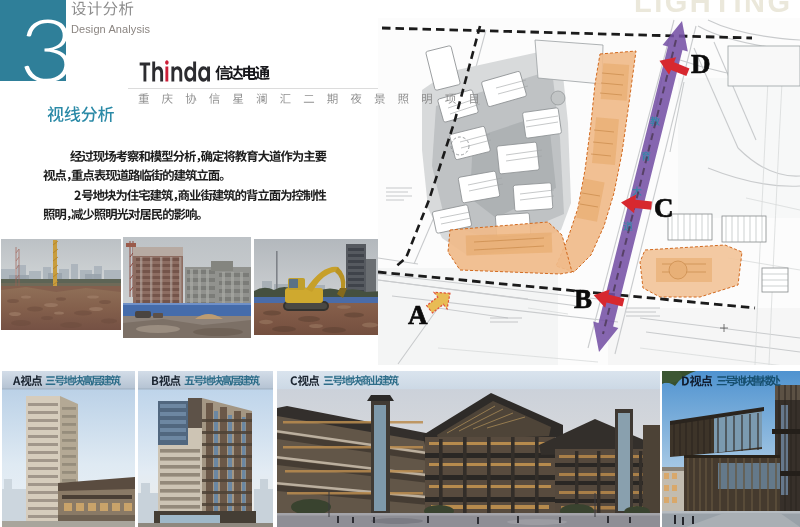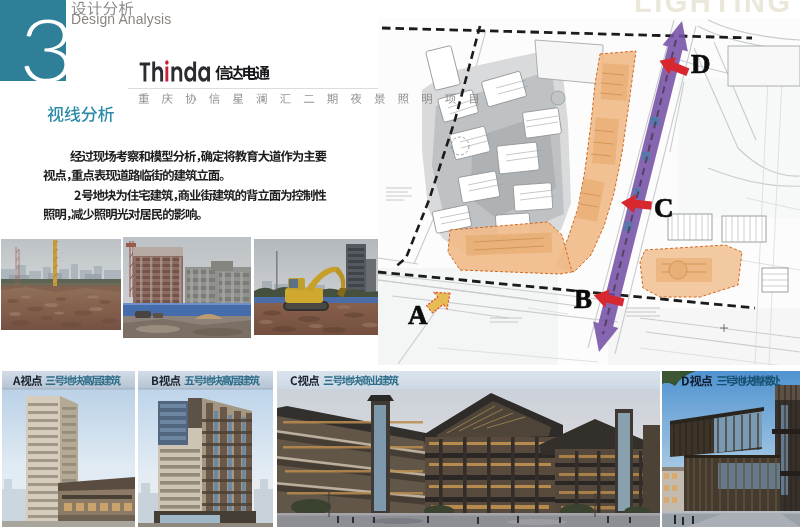--- a/index.html
+++ b/index.html
@@ -8,21 +8,21 @@
 <div class="abs" style="left:0;top:0;width:65.5px;height:81px;background:#2f7f99"></div>
 
 <svg style="position:absolute;left:18.5px;top:15.5px;overflow:visible" width="57" height="109">
     <path fill="#ffffff" transform="translate(0,65.7) scale(0.048720,-0.043500)" d="M156 1049Q169 1140 206 1211Q243 1282 300 1331Q357 1380 432 1406Q507 1431 594 1431Q675 1431 747 1408Q819 1386 874 1341Q928 1296 960 1229Q991 1162 991 1074Q991 1005 970 950Q949 894 912 852Q874 810 823 782Q772 753 712 738Q868 709 948 618Q1027 526 1027 389Q1027 302 992 228Q957 153 896 99Q835 45 752 14Q669 -16 572 -16Q451 -16 370 16Q290 49 238 101Q186 153 157 218Q128 282 110 346L148 362Q164 369 182 366Q199 363 207 343Q212 331 220 306Q229 280 245 249Q261 218 286 186Q312 153 350 126Q389 99 443 82Q497 65 571 65Q661 65 728 95Q796 125 842 172Q887 218 910 276Q932 333 932 387Q932 452 912 508Q891 564 843 604Q795 645 716 668Q638 692 523 692L523 761Q615 763 685 786Q755 808 802 847Q849 886 873 940Q897 994 897 1059Q897 1134 872 1189Q847 1244 805 1280Q763 1316 707 1333Q651 1350 590 1350Q523 1350 466 1330Q409 1309 366 1272Q322 1236 293 1186Q264 1135 253 1075Q247 1053 236 1046Q225 1039 205 1041Z"></path>
   </svg>
 
 <svg style="position:absolute;left:71px;top:1px;overflow:visible" width="63" height="19">
     <path fill="#8c8c8c" transform="translate(0,13.3) scale(0.015500,-0.015500)" d="M122 776C175 729 242 662 273 619L324 672C292 713 225 778 171 822ZM43 526L43 454L184 454L184 95C184 49 153 16 134 4C148 -11 168 -42 175 -60C190 -40 217 -20 395 112C386 127 374 155 368 175L257 94L257 526ZM491 804L491 693C491 619 469 536 337 476C351 464 377 435 386 420C530 489 562 597 562 691L562 734L739 734L739 573C739 497 753 469 823 469C834 469 883 469 898 469C918 469 939 470 951 474C948 491 946 520 944 539C932 536 911 534 897 534C884 534 839 534 828 534C812 534 810 543 810 572L810 804ZM805 328C769 248 715 182 649 129C582 184 529 251 493 328ZM384 398L384 328L436 328L422 323C462 231 519 151 590 86C515 38 429 5 341 -15C355 -31 371 -61 377 -80C474 -54 566 -16 647 39C723 -17 814 -58 917 -83C926 -62 947 -32 963 -16C867 4 781 39 708 86C793 160 861 256 901 381L855 401L842 398ZM1156 775C1212 728 1282 660 1314 617L1365 673C1331 714 1260 778 1205 823ZM1065 526L1065 452L1224 452L1224 93C1224 50 1193 20 1174 8C1188 -7 1208 -41 1215 -61C1231 -40 1259 -18 1448 116C1440 130 1428 162 1423 182L1300 98L1300 526ZM1645 837L1645 508L1391 508L1391 431L1645 431L1645 -80L1724 -80L1724 431L1978 431L1978 508L1724 508L1724 837ZM2712 822L2643 794C2714 646 2834 483 2939 393C2954 413 2981 441 3000 456C2896 534 2774 687 2712 822ZM2363 820C2305 667 2203 528 2083 442C2101 428 2134 399 2147 384C2174 406 2200 430 2226 457L2226 388L2419 388C2396 218 2341 59 2104 -19C2121 -35 2141 -64 2150 -83C2405 9 2471 190 2498 388L2770 388C2759 138 2744 40 2719 14C2709 4 2697 2 2676 2C2653 2 2591 2 2526 8C2540 -13 2549 -45 2551 -67C2614 -71 2675 -72 2709 -69C2743 -66 2766 -59 2787 -34C2822 5 2835 119 2850 426C2851 436 2851 462 2851 462L2231 462C2316 553 2391 670 2443 798ZM3540 730L3540 422C3540 282 3531 94 3440 -40C3458 -46 3489 -66 3502 -78C3597 61 3611 272 3611 422L3611 426L3794 426L3794 -80L3868 -80L3868 426L4014 426L4014 497L3611 497L3611 677C3732 699 3863 732 3957 770L3893 829C3811 791 3667 754 3540 730ZM3267 840L3267 626L3117 626L3117 554L3259 554C3226 416 3158 259 3090 175C3103 157 3121 127 3129 107C3180 174 3229 282 3267 394L3267 -79L3340 -79L3340 408C3374 356 3414 291 3431 257L3479 317C3459 346 3375 459 3340 502L3340 554L3488 554L3488 626L3340 626L3340 840Z"></path>
   </svg>
 
-<div class="abs" style="left:71px;top:11px;font-size:14px;color:#8b8581;letter-spacing:0.1px">Design Analysis</div>
+<div class="abs" style="left:71px;top:23px;font-size:11px;color:#8b8581;letter-spacing:0.1px">Design Analysis</div>
 
 <svg style="position:absolute;left:138.5px;top:57px;overflow:visible" width="25" height="34">
     <path fill="#2c2c30" transform="translate(0,24.4) scale(0.020520,-0.027000)" d="M544 698L544 585L358 585L358 0L218 0L218 585L32 585L32 698ZM1174 325L1174 0L1034 0L1034 306Q1034 372 1001 408Q968 443 911 443Q853 443 820 408Q786 372 786 306L786 0L646 0L646 740L786 740L786 485Q813 521 858 542Q903 562 958 562Q1021 562 1070 534Q1119 507 1146 454Q1174 400 1174 325Z"></path>
   </svg>
 
 <svg style="position:absolute;left:163.90376px;top:57px;overflow:visible" width="6" height="34">
     <path fill="#cc1f38" transform="translate(0,24.4) scale(0.020520,-0.027000)" d="M54 702Q54 737 78 760Q103 784 140 784Q177 784 202 760Q226 737 226 702Q226 667 202 644Q177 620 140 620Q103 620 78 644Q54 667 54 702ZM209 554L209 0L69 0L69 554Z"></path>
   </svg>
 
 <svg style="position:absolute;left:169.60832px;top:57px;overflow:visible" width="41" height="34">

